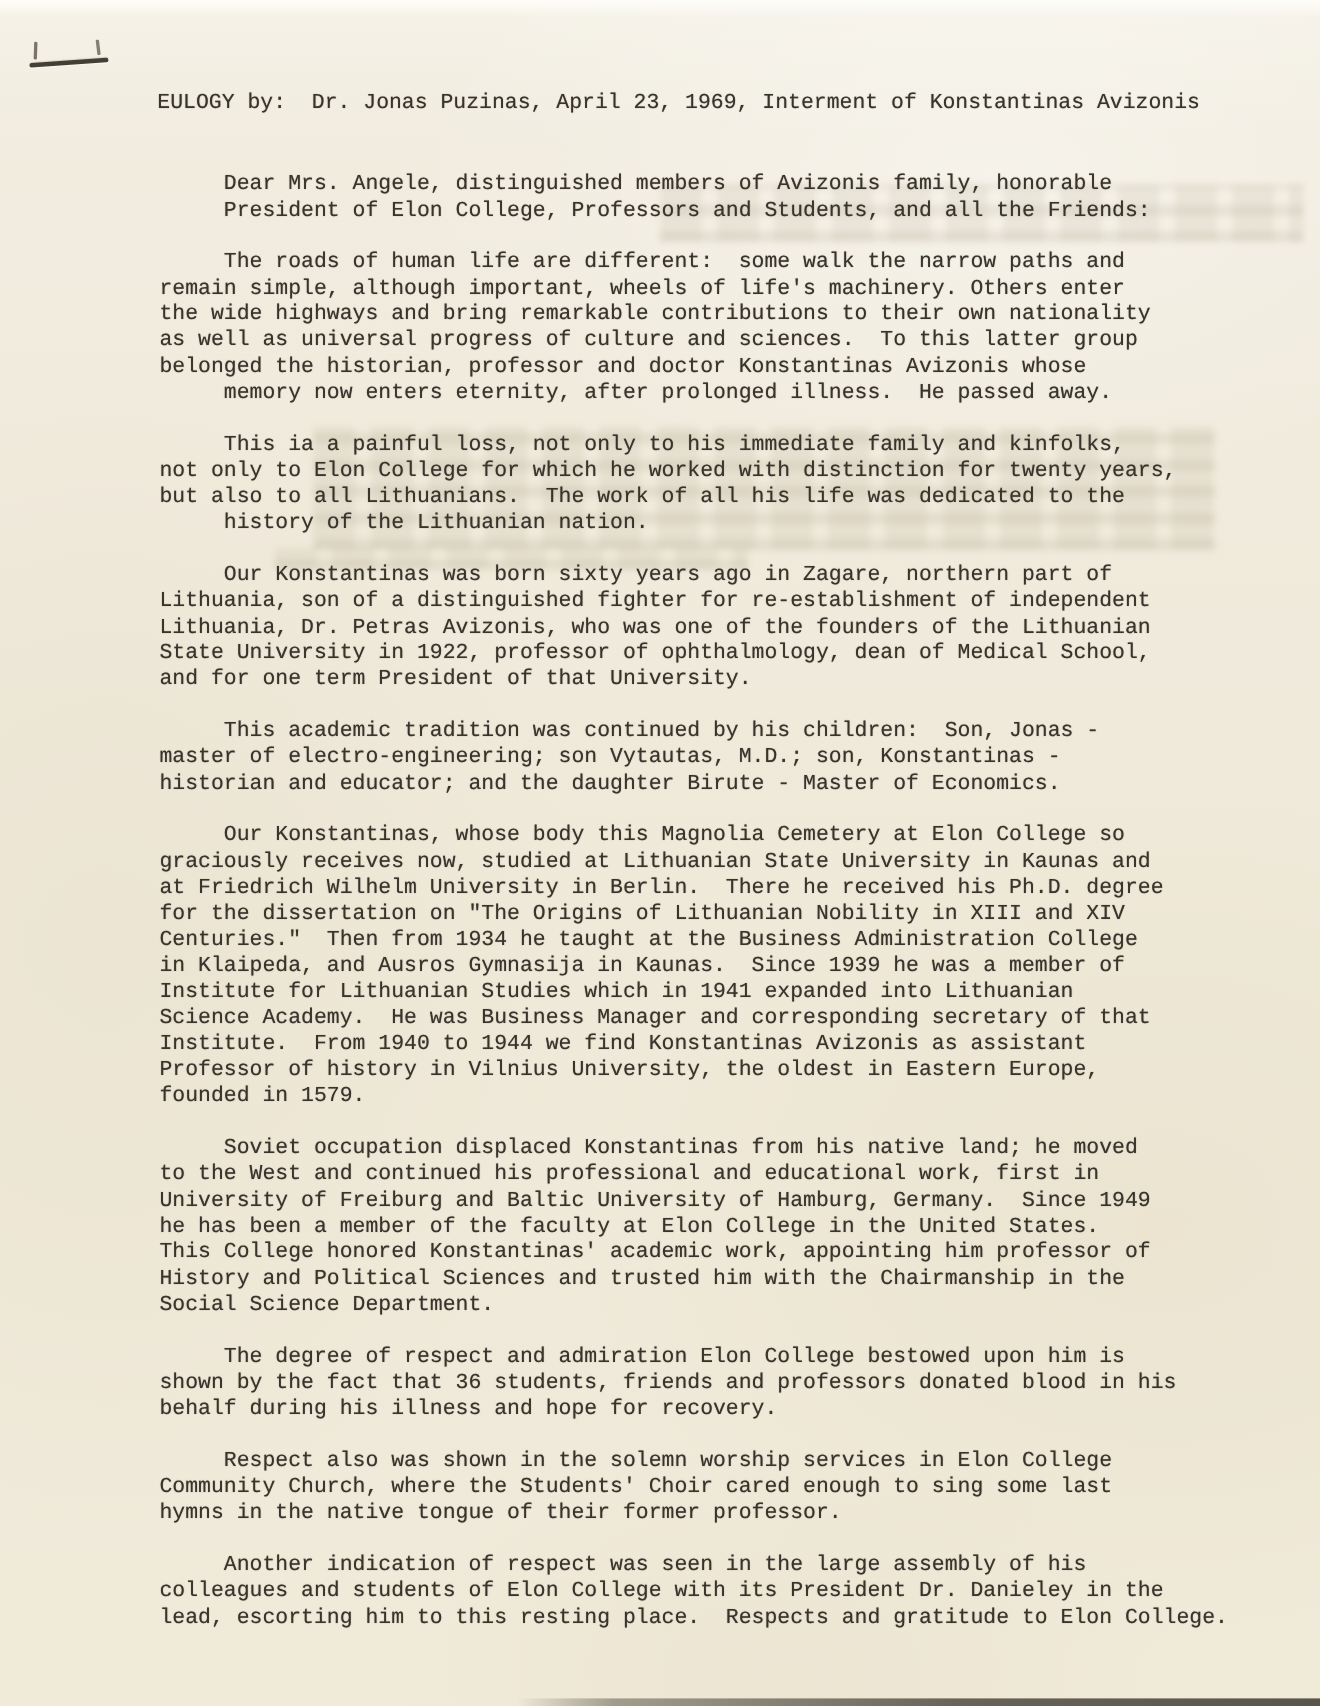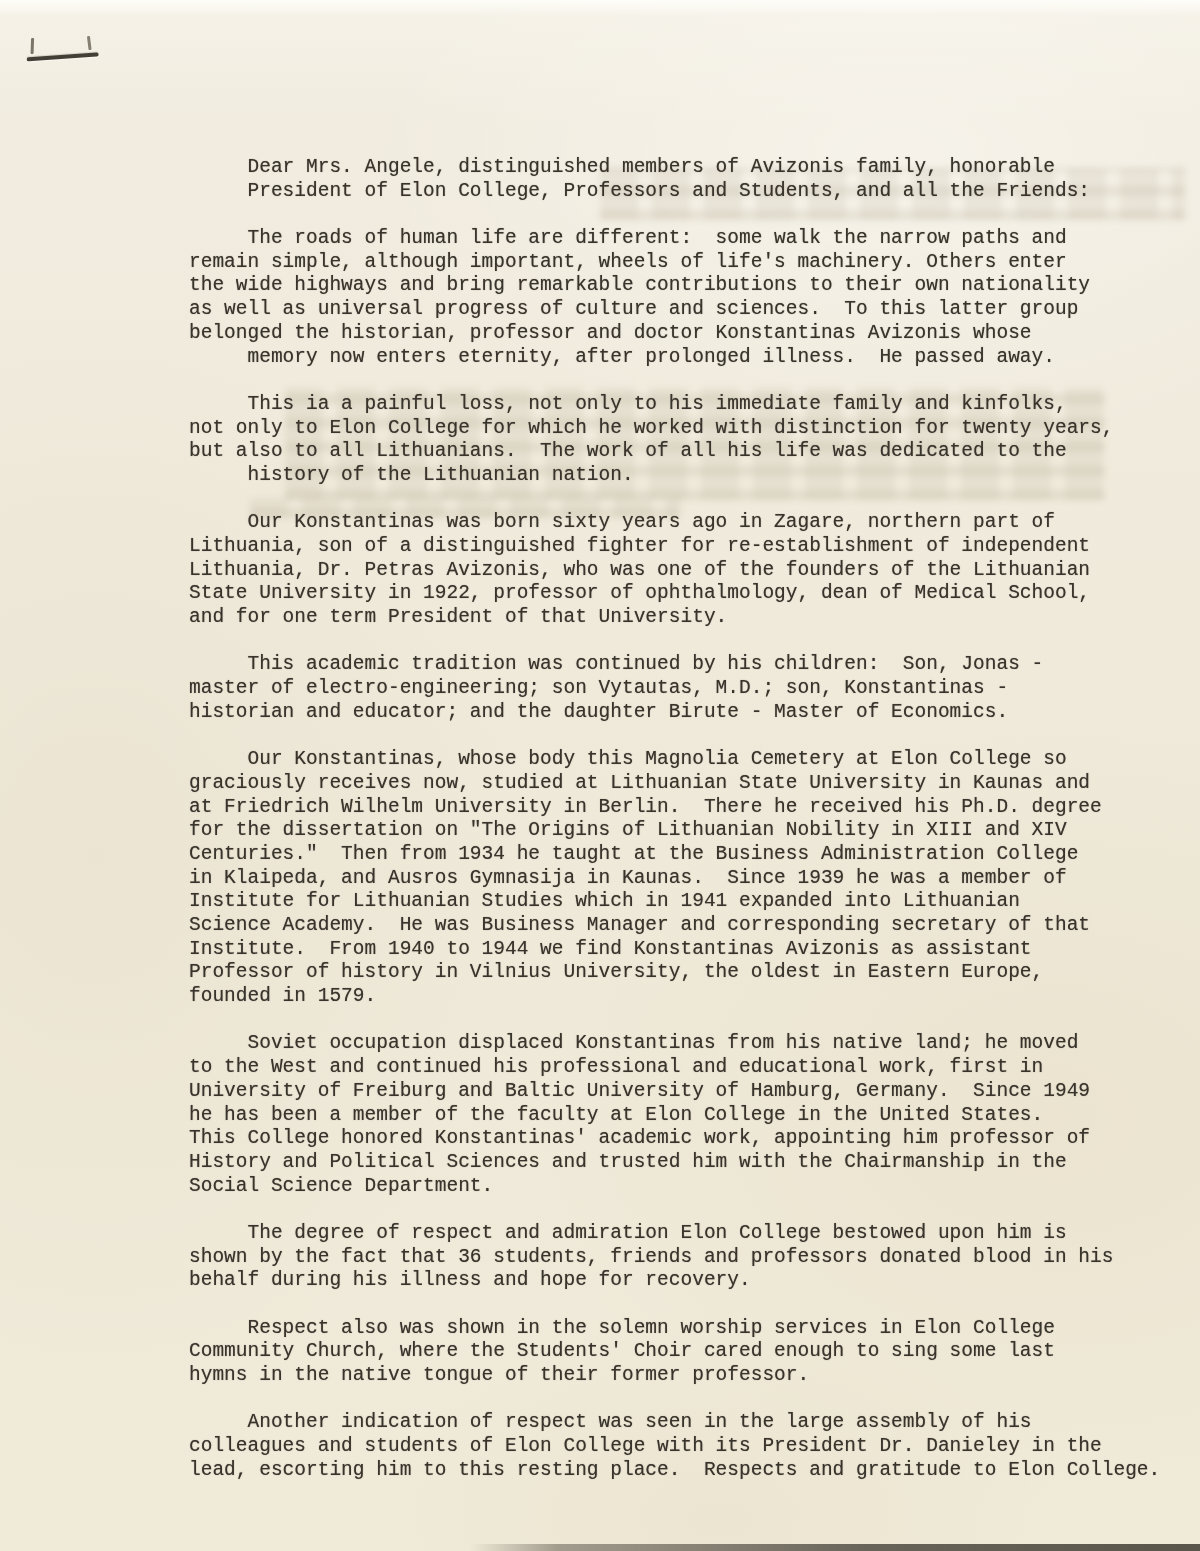--- a/index.html
+++ b/index.html
@@ -55,38 +55,39 @@
   .typed {
     color: #38332b;
     text-shadow: 0 0 1px rgba(56,51,43,0.55);
     font-size: 19.5px;
     line-height: 23.7px;
     white-space: pre;
   }
 
   .doc-title { position: absolute; left: 143px; top: 82px; font-weight: normal; margin: 0; }
 
-  .doc-body { position: absolute; left: 145px; top: 156px; width: 1000px; margin-left: 44px; }
+  .doc-body { position: absolute; left: 145px; top: 156px; width: 1000px; }
   .doc-body .para { margin: 0 0 23.7px 0; }
   .doc-body .line { height: 23.7px; }
 </style>
 </head>
 <body>
 
 <div class="page">
 
   <div class="edge-top"></div>
 
   <div class="staple">
     <div class="prong left"></div>
     <div class="prong right"></div>
     <div class="bar"></div>
   </div>
 
   <div class="ghost a"></div>
   <div class="ghost b"></div>
   <div class="ghost c"></div>
 
+  <h1 class="typed doc-title">EULOGY by:  Dr. Jonas Puzinas, April 23, 1969, Interment of Konstantinas Avizonis</h1>
 
   <main class="typed doc-body"><div class="para"><div class="line">     Dear Mrs. Angele, distinguished members of Avizonis family, honorable</div><div class="line">     President of Elon College, Professors and Students, and all the Friends:</div></div><div class="para"><div class="line">     The roads of human life are different:  some walk the narrow paths and</div><div class="line">remain simple, although important, wheels of life's machinery. Others enter</div><div class="line">the wide highways and bring remarkable contributions to their own nationality</div><div class="line">as well as universal progress of culture and sciences.  To this latter group</div><div class="line">belonged the historian, professor and doctor Konstantinas Avizonis whose</div><div class="line">     memory now enters eternity, after prolonged illness.  He passed away.</div></div><div class="para"><div class="line">     This ia a painful loss, not only to his immediate family and kinfolks,</div><div class="line">not only to Elon College for which he worked with distinction for twenty years,</div><div class="line">but also to all Lithuanians.  The work of all his life was dedicated to the</div><div class="line">     history of the Lithuanian nation.</div></div><div class="para"><div class="line">     Our Konstantinas was born sixty years ago in Zagare, northern part of</div><div class="line">Lithuania, son of a distinguished fighter for re-establishment of independent</div><div class="line">Lithuania, Dr. Petras Avizonis, who was one of the founders of the Lithuanian</div><div class="line">State University in 1922, professor of ophthalmology, dean of Medical School,</div><div class="line">and for one term President of that University.</div></div><div class="para"><div class="line">     This academic tradition was continued by his children:  Son, Jonas -</div><div class="line">master of electro-engineering; son Vytautas, M.D.; son, Konstantinas -</div><div class="line">historian and educator; and the daughter Birute - Master of Economics.</div></div><div class="para"><div class="line">     Our Konstantinas, whose body this Magnolia Cemetery at Elon College so</div><div class="line">graciously receives now, studied at Lithuanian State University in Kaunas and</div><div class="line">at Friedrich Wilhelm University in Berlin.  There he received his Ph.D. degree</div><div class="line">for the dissertation on "The Origins of Lithuanian Nobility in XIII and XIV</div><div class="line">Centuries."  Then from 1934 he taught at the Business Administration College</div><div class="line">in Klaipeda, and Ausros Gymnasija in Kaunas.  Since 1939 he was a member of</div><div class="line">Institute for Lithuanian Studies which in 1941 expanded into Lithuanian</div><div class="line">Science Academy.  He was Business Manager and corresponding secretary of that</div><div class="line">Institute.  From 1940 to 1944 we find Konstantinas Avizonis as assistant</div><div class="line">Professor of history in Vilnius University, the oldest in Eastern Europe,</div><div class="line">founded in 1579.</div></div><div class="para"><div class="line">     Soviet occupation displaced Konstantinas from his native land; he moved</div><div class="line">to the West and continued his professional and educational work, first in</div><div class="line">University of Freiburg and Baltic University of Hamburg, Germany.  Since 1949</div><div class="line">he has been a member of the faculty at Elon College in the United States.</div><div class="line">This College honored Konstantinas' academic work, appointing him professor of</div><div class="line">History and Political Sciences and trusted him with the Chairmanship in the</div><div class="line">Social Science Department.</div></div><div class="para"><div class="line">     The degree of respect and admiration Elon College bestowed upon him is</div><div class="line">shown by the fact that 36 students, friends and professors donated blood in his</div><div class="line">behalf during his illness and hope for recovery.</div></div><div class="para"><div class="line">     Respect also was shown in the solemn worship services in Elon College</div><div class="line">Community Church, where the Students' Choir cared enough to sing some last</div><div class="line">hymns in the native tongue of their former professor.</div></div><div class="para"><div class="line">     Another indication of respect was seen in the large assembly of his</div><div class="line">colleagues and students of Elon College with its President Dr. Danieley in the</div><div class="line">lead, escorting him to this resting place.  Respects and gratitude to Elon College.</div></div></main>
 
   <div class="edge-bottom"></div>
 </div>
 
 </body></html>

